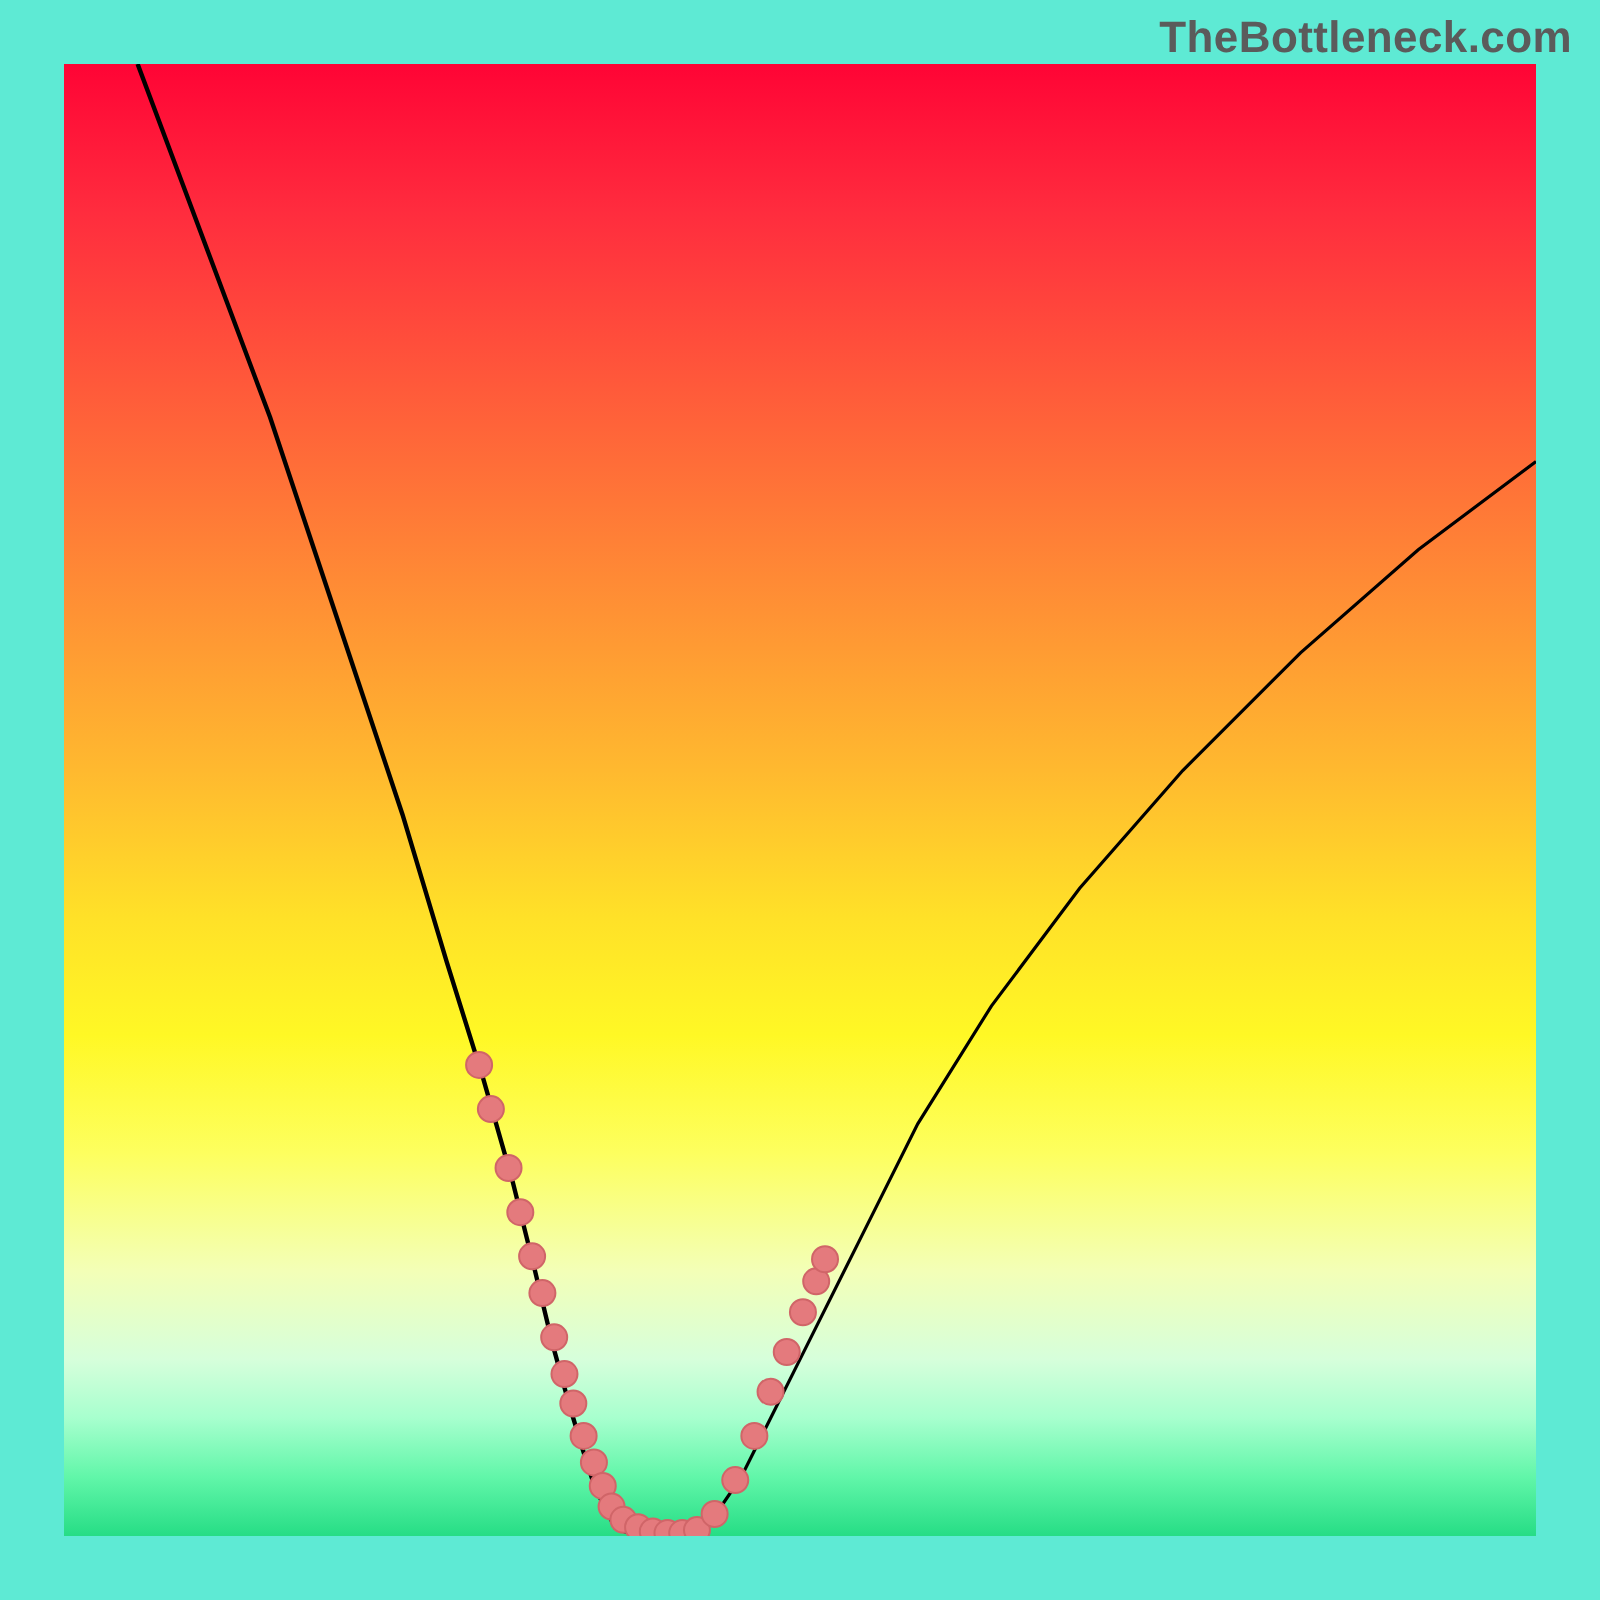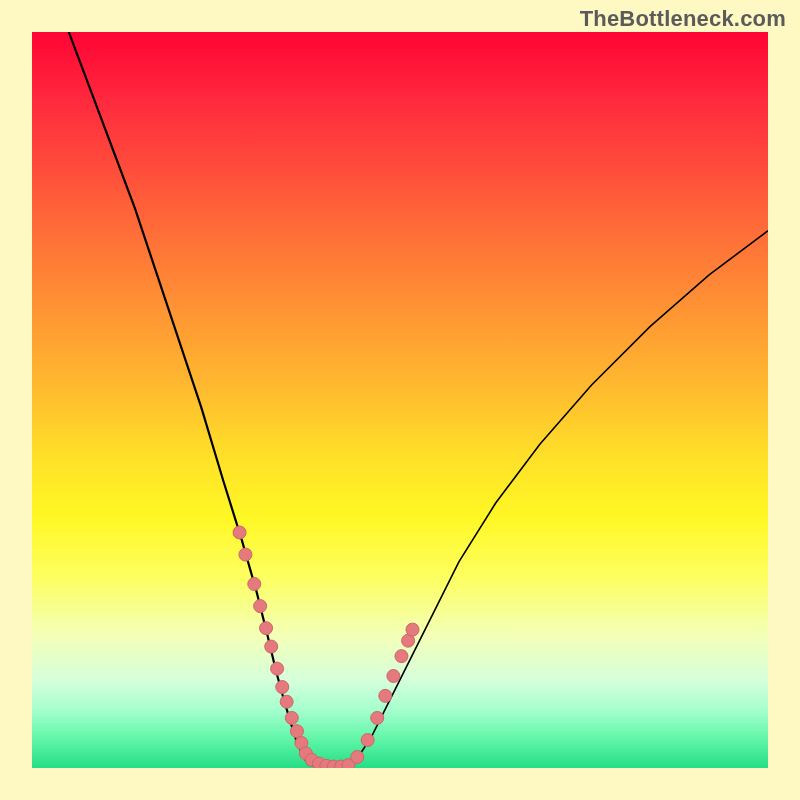--- a/index.html
+++ b/index.html
@@ -8,21 +8,21 @@
     width: 800px;
     height: 800px;
     background: #000;
     font-family: Arial, Helvetica, sans-serif;
     overflow: hidden;
   }
   .stage {
     position: relative;
     width: 800px;
     height: 800px;
-    background: #fef9c3;
+    background: #5eead4;
   }
   .watermark {
     position: absolute;
     top: 6px;
     right: 14px;
     color: #5b5b5b;
     font-size: 22px;
     font-weight: 600;
     letter-spacing: 0.2px;
     z-index: 10;

